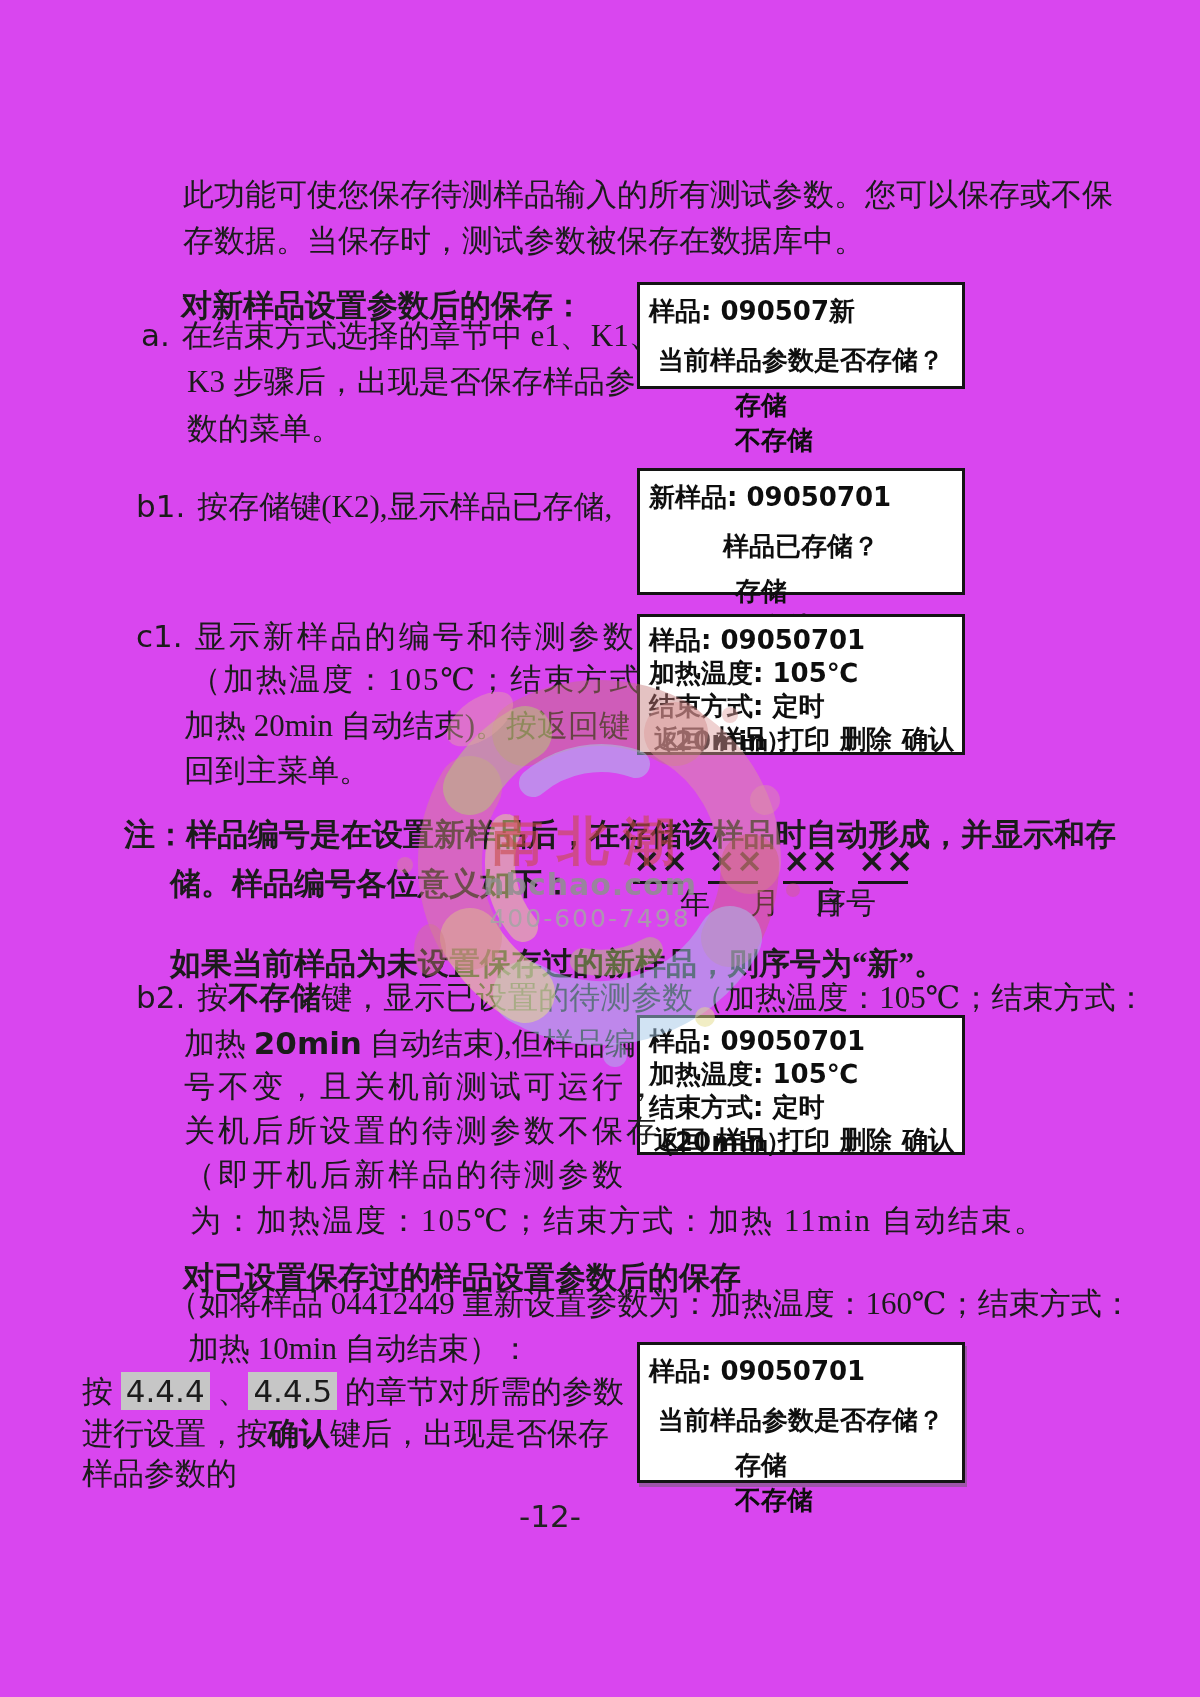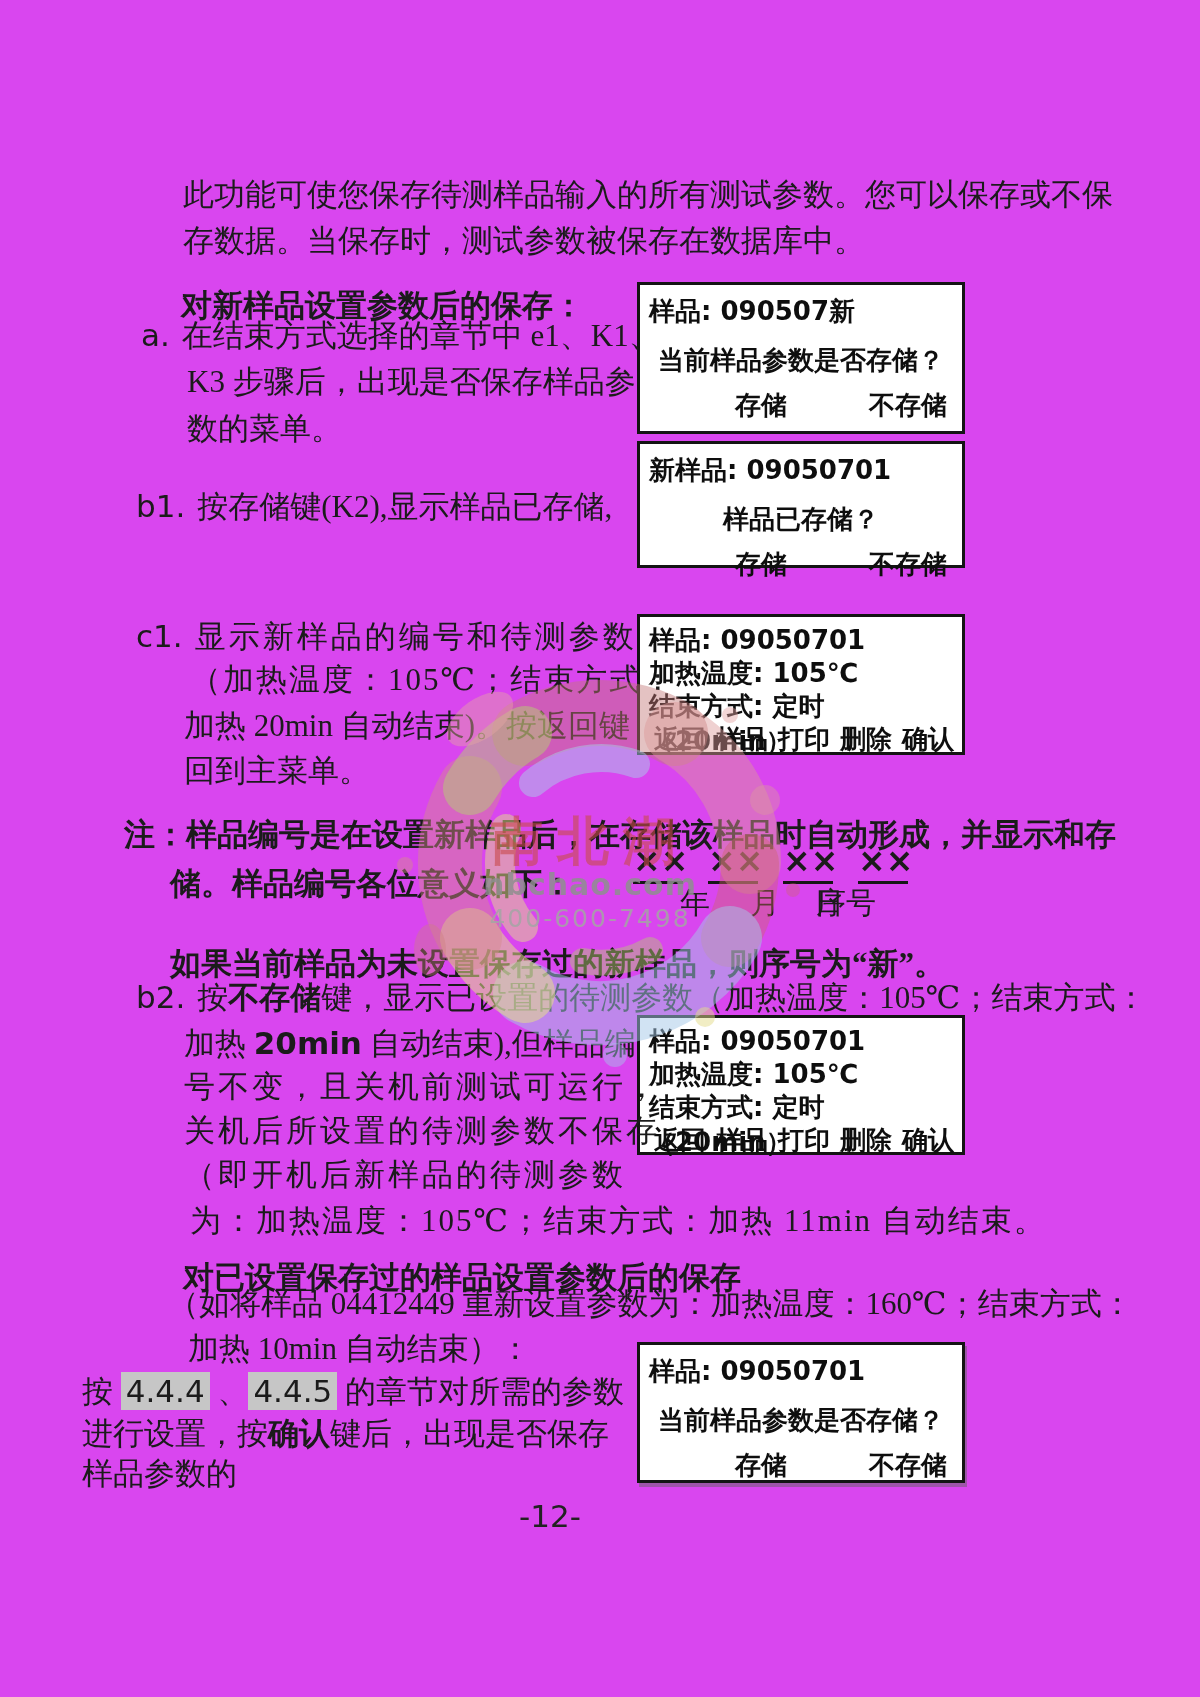--- a/index.html
+++ b/index.html
@@ -16,21 +16,21 @@
   .hl{background:#c6c6c6;padding:1px 5px;font-family:"DejaVu Sans","Liberation Sans",sans-serif;}
   
   .screen{
     position:absolute;left:637px;width:328px;box-sizing:border-box;
     border:3px solid #141414;background:#fff;z-index:1;
     font-family:"DejaVu Sans","Liberation Sans",sans-serif;font-weight:bold;
     font-size:26px;color:#0e0e0e;
   }
   .scr-title{position:absolute;left:9px;top:9px;}
   .scr-q{position:absolute;left:0;right:0;top:58px;text-align:center;}
-  .scr-opts{position:absolute;left:95px;right:15px;top:103px;display:flex;justify-content:space-between;}
+  .scr-opts{position:absolute;left:95px;right:15px;top:103px;display:flex;justify-content:space-between;flex-direction:column;}
   .scr-row{position:absolute;left:9px;}
   .scr-menu{position:absolute;left:14px;right:8px;top:105px;display:flex;justify-content:space-between;}
   .shadowed{box-shadow:2px 4px 0 rgba(100,100,100,.5);}
   
   .xgroup{
     position:absolute;top:841px;width:50px;text-align:center;z-index:2;
     border-bottom:3px solid #161616;padding-bottom:1px;
     font:bold 33px "DejaVu Sans",sans-serif;color:#1b1b1b;
   }
   .xlabel{position:absolute;top:884px;font-size:30px;z-index:2;}
@@ -97,30 +97,30 @@
   <div class="ln" style="left:168px;top:1285px">（如将样品 04412449 重新设置参数为：加热温度：160℃；结束方式：</div>
   <div class="ln" style="left:188px;top:1330px">加热 10min 自动结束）：</div>
   <div class="ln" style="left:82px;top:1372px">
     <span>按 </span><span class="hl">4.4.4</span><span> 、</span><span class="hl">4.4.5</span><span> 的章节对所需的参数</span>
   </div>
   <div class="ln" style="left:82px;top:1415px">
     <span>进行设置，按</span><span class="b">确认</span><span>键后，出现是否保存</span>
   </div>
   <div class="ln" style="left:82px;top:1455px">样品参数的</div>
 
-  <div class="screen" style="top:282px;height:152px">
+  <div class="screen" style="top:282px;height:107px">
     <div class="scr-title">样品: 090507新</div>
     <div class="scr-q">当前样品参数是否存储？</div>
     <div class="scr-opts">
       <span>存储</span>
       <span>不存储</span>
     </div>
   </div>
 
-  <div class="screen" style="top:441px;height:127px">
+  <div class="screen" style="top:468px;height:127px">
     <div class="scr-title">新样品: 09050701</div>
     <div class="scr-q">样品已存储？</div>
     <div class="scr-opts">
       <span>存储</span>
       <span>不存储</span>
     </div>
   </div>
 
   <div class="screen" style="top:614px;height:141px">
     <div class="scr-row" style="top:6px">样品: 09050701</div>

